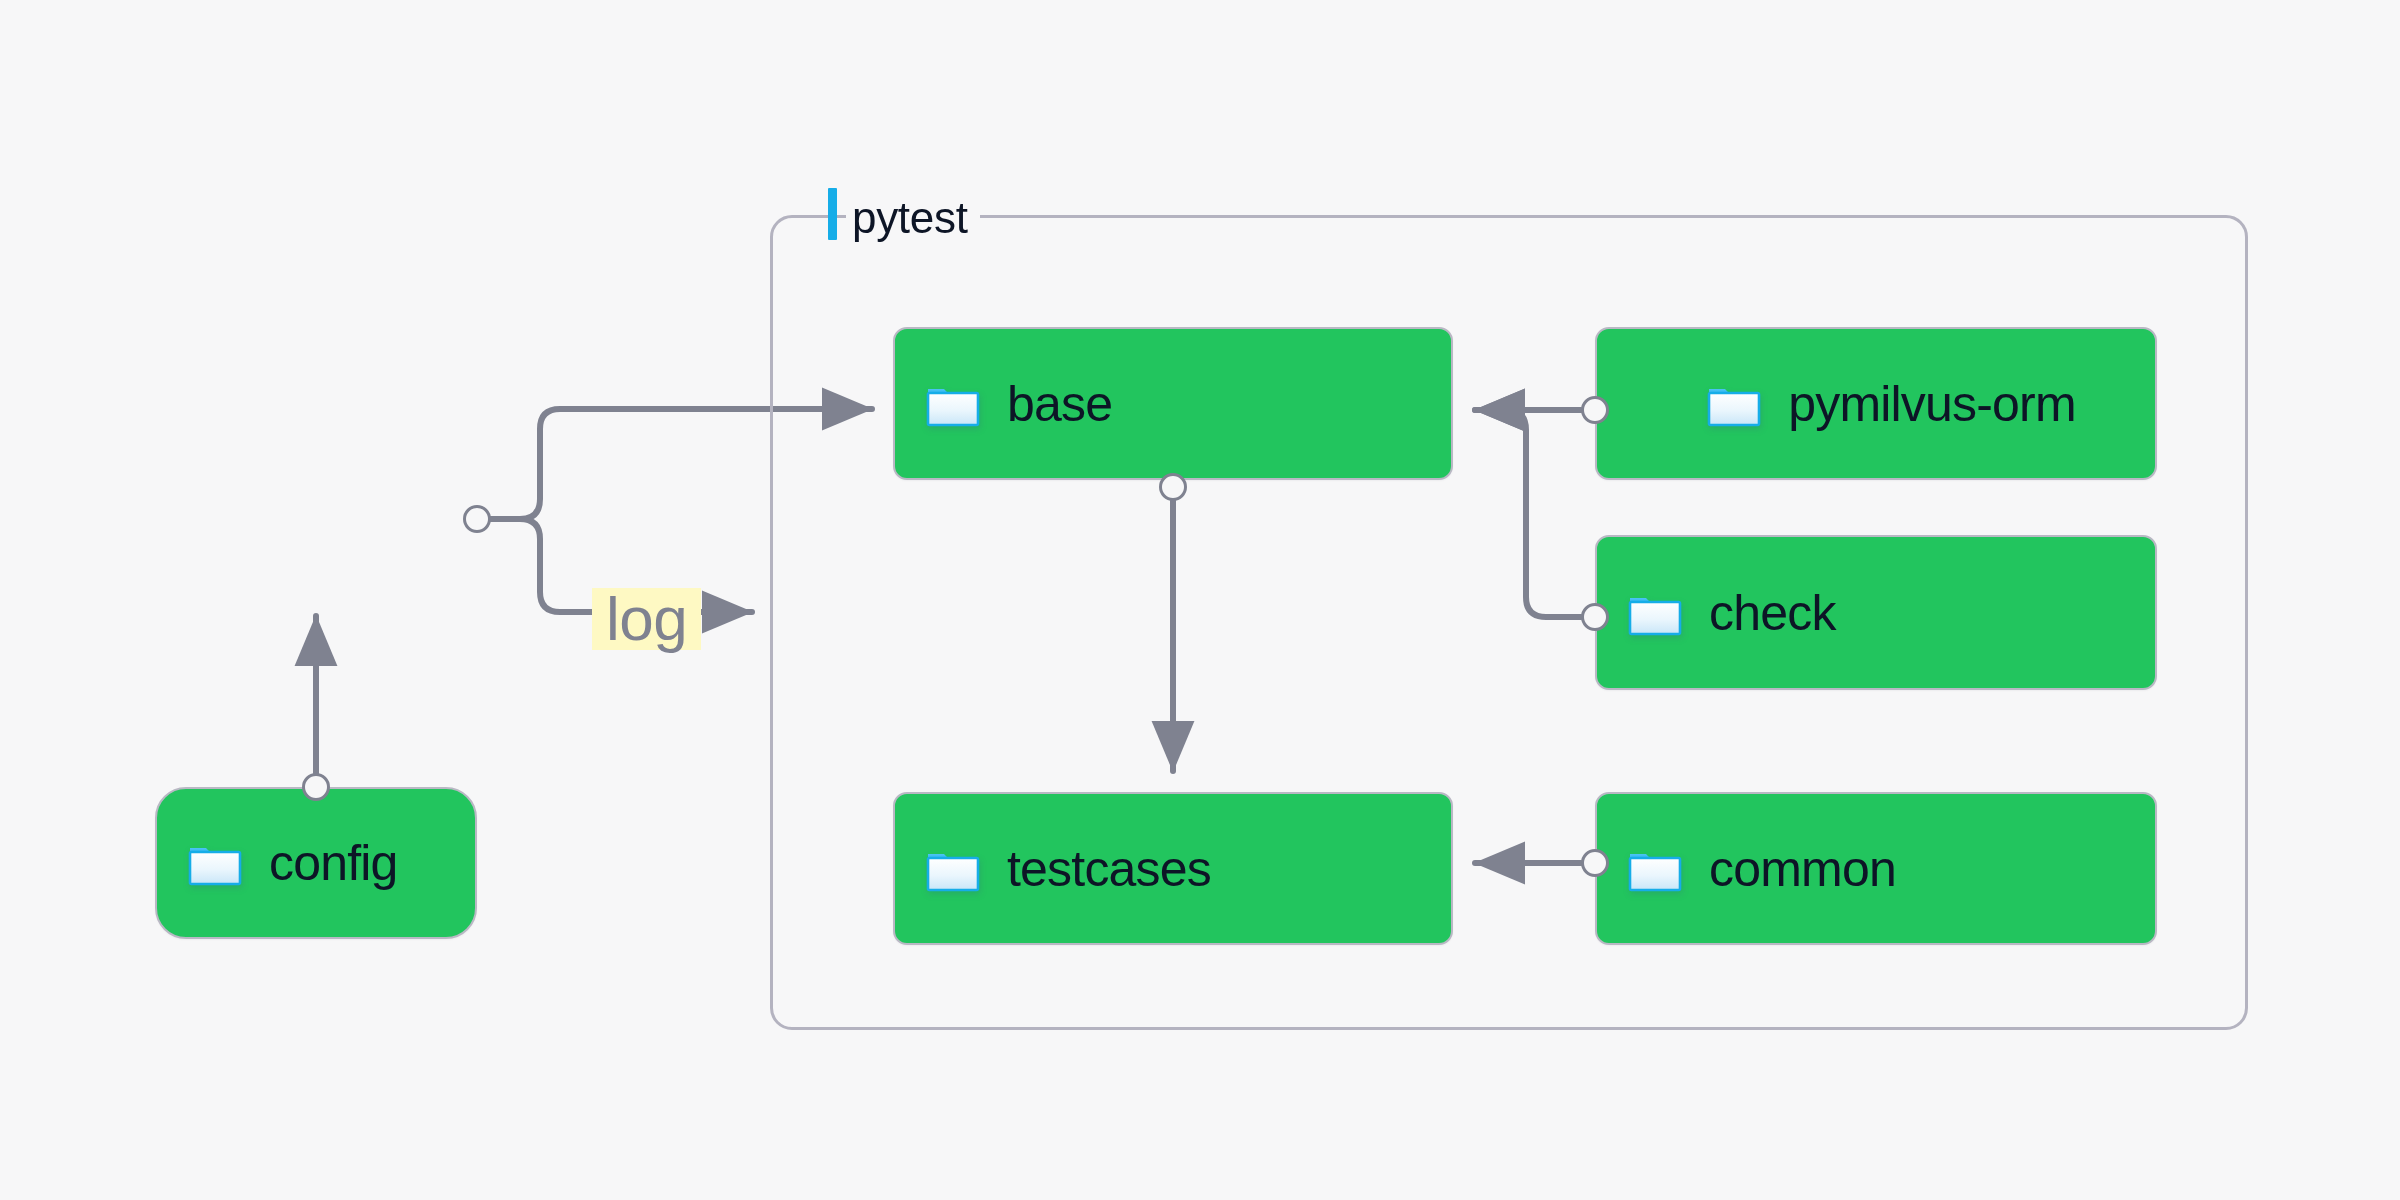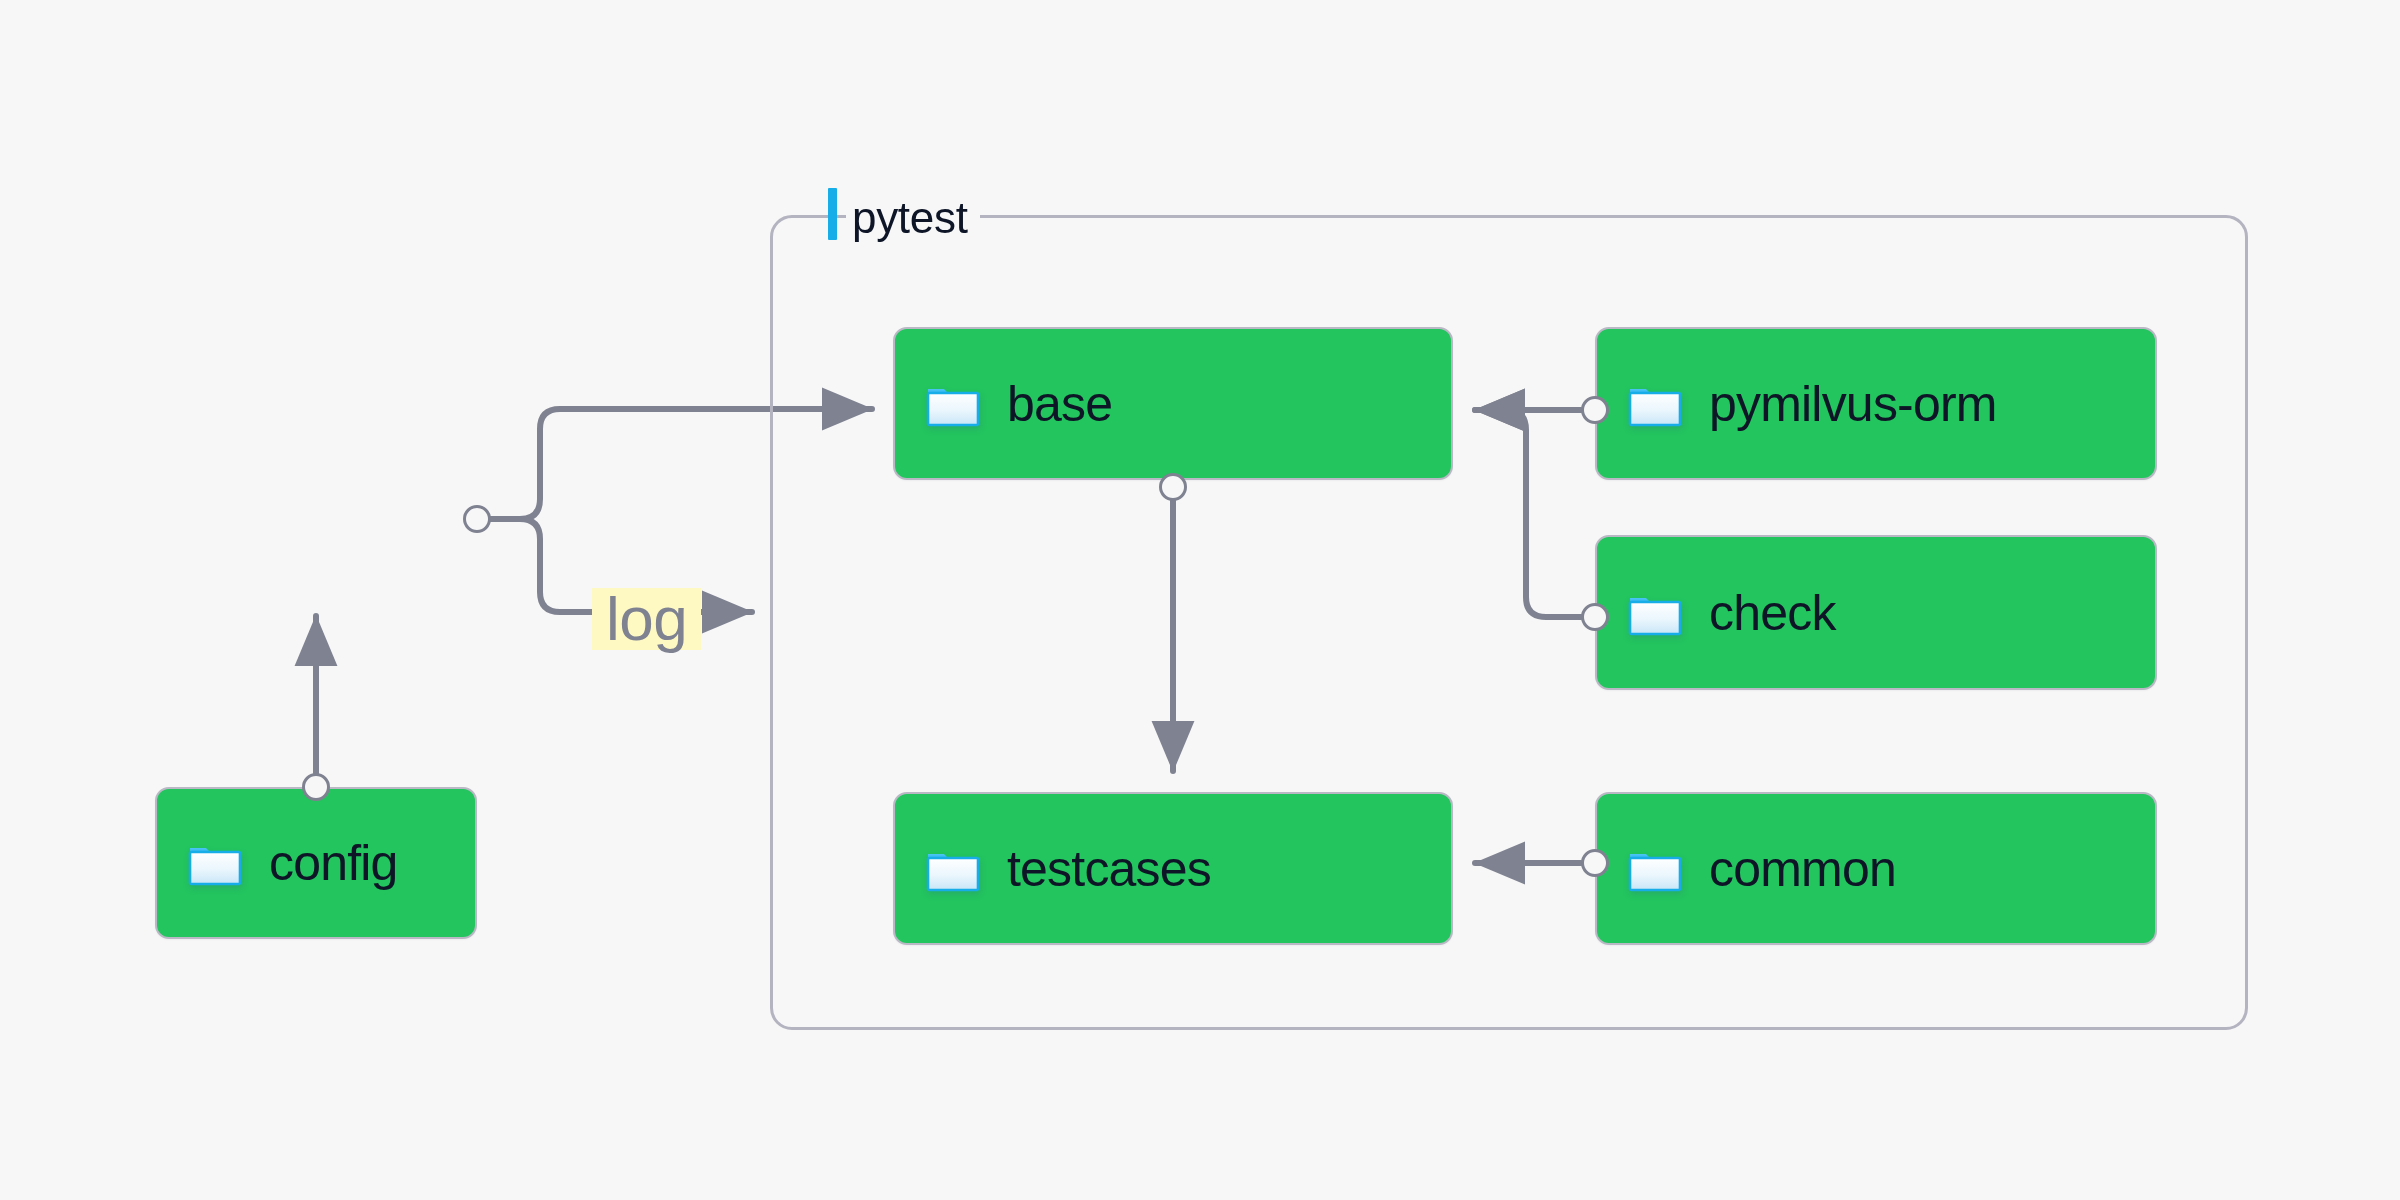--- a/index.html
+++ b/index.html
@@ -145,21 +145,21 @@
       <path d="M 1581 863 L 1475 863" marker-end="url(#arrowhead)"></path>
     </g>
   </svg>
 
   <div class="group-box" style="left:770px; top:215px; width:1478px; height:815px;"></div>
   <div class="group-label-bar" style="left:828px; top:188px; height:52px;"></div>
   <div class="group-label-text" style="left:846px; top:196px;">pytest</div>
 
   <div class="port" style="left:463px; top:505px;"></div>
 
-  <div class="node" style="left:155px; top:787px; width:322px; height:152px;">
+  <div class="node" style="left:155px; top:787px; width:322px; height:152px;border-radius:31px;">
     <div class="node-inner">
       <svg class="folder-icon" viewBox="0 0 56 48">
         <path d="M3 9 h16 l5 5 h5 v4 H3 Z" fill="url(#folderTabGrad)"></path>
         <rect x="3" y="13" width="50" height="32" rx="1.5" fill="url(#folderGrad)" stroke="#16ade8" stroke-width="2.6"></rect>
       </svg>
       <span class="node-label">config</span>
     </div>
   </div>
   <div class="port" style="left:302px; top:773px;"></div>
 
@@ -177,21 +177,21 @@
   <div class="node" style="left:893px; top:792px; width:560px; height:153px;align-items:center;">
     <div class="node-inner">
       <svg class="folder-icon" viewBox="0 0 56 48">
         <path d="M3 9 h16 l5 5 h5 v4 H3 Z" fill="url(#folderTabGrad)"></path>
         <rect x="3" y="13" width="50" height="32" rx="1.5" fill="url(#folderGrad)" stroke="#16ade8" stroke-width="2.6"></rect>
       </svg>
       <span class="node-label">testcases</span>
     </div>
   </div>
 
-  <div class="node" style="left:1595px; top:327px; width:562px; height:153px;">
+  <div class="node" style="left:1595px; top:327px; width:562px; height:153px;justify-content:center;">
     <div class="node-inner">
       <svg class="folder-icon" viewBox="0 0 56 48">
         <path d="M3 9 h16 l5 5 h5 v4 H3 Z" fill="url(#folderTabGrad)"></path>
         <rect x="3" y="13" width="50" height="32" rx="1.5" fill="url(#folderGrad)" stroke="#16ade8" stroke-width="2.6"></rect>
       </svg>
       <span class="node-label">pymilvus-orm</span>
     </div>
   </div>
   <div class="port" style="left:1581px; top:396px;"></div>
 

